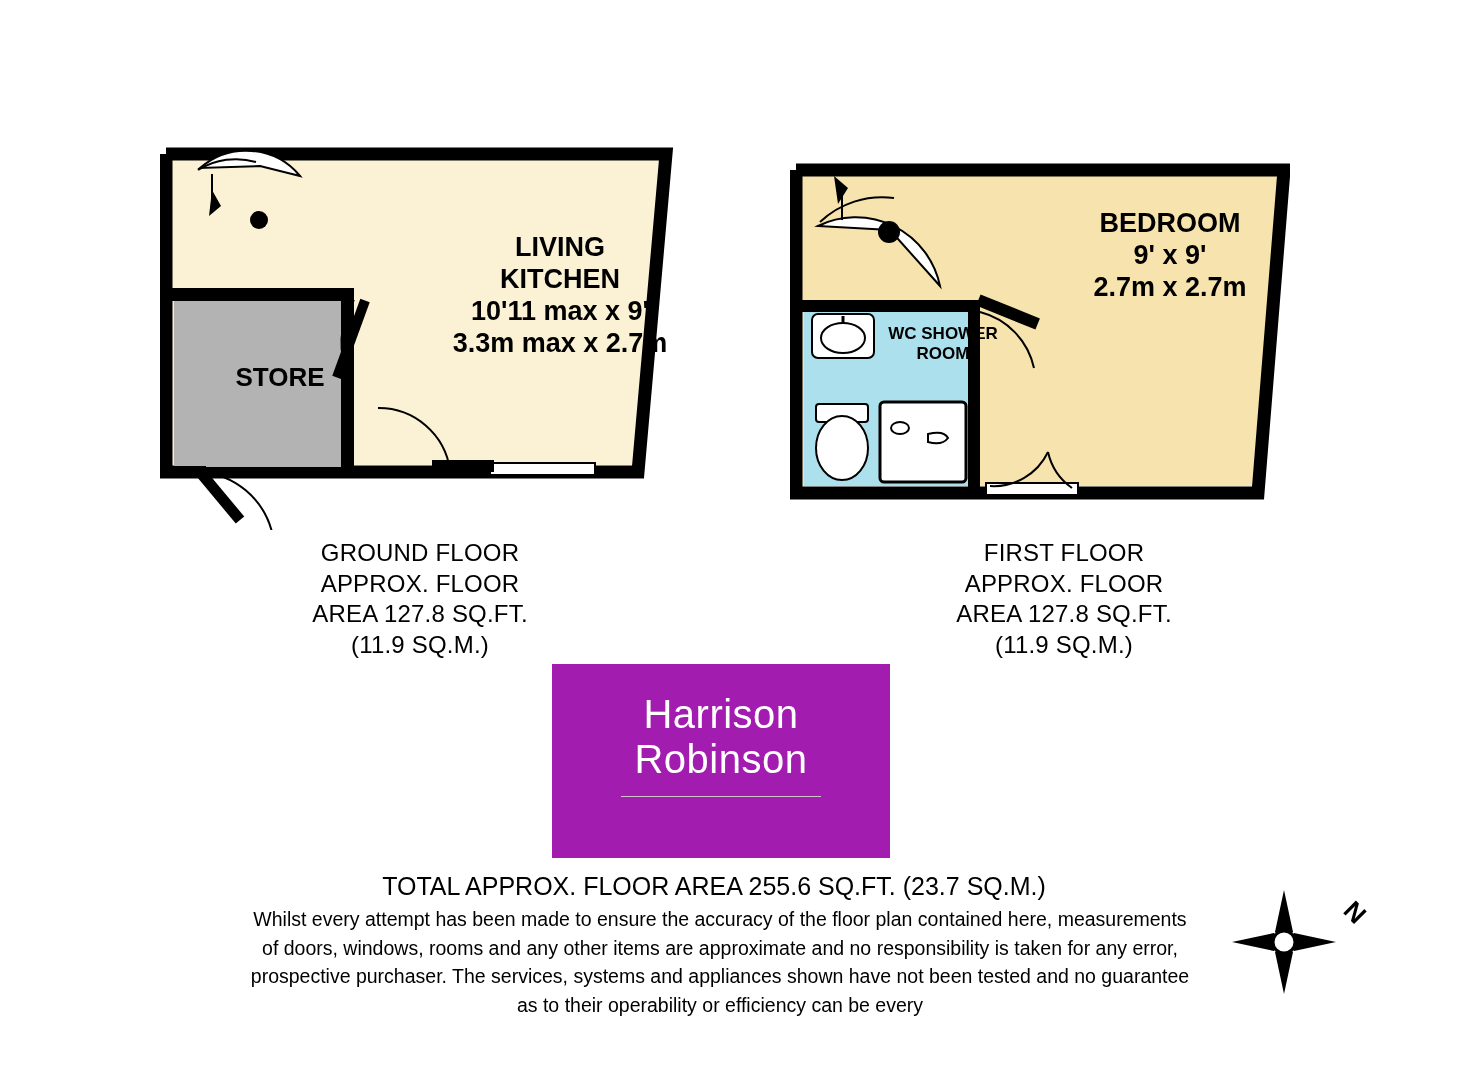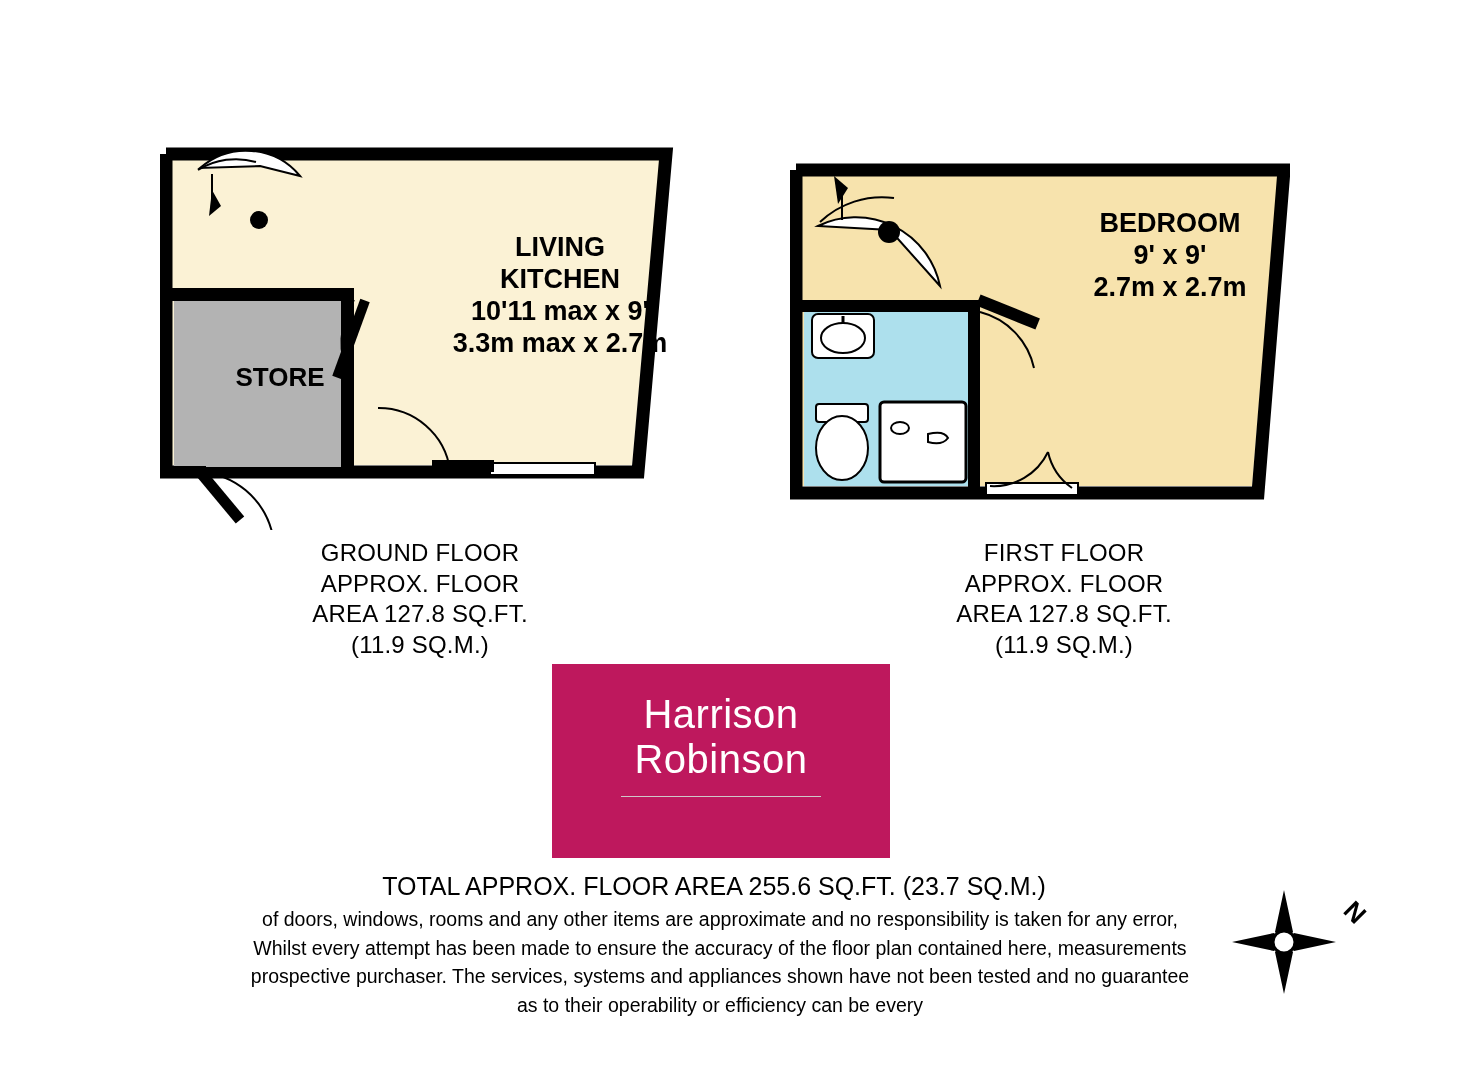--- a/index.html
+++ b/index.html
@@ -66,21 +66,21 @@
   }
   #ground-caption { left: 180px; top: 538px; width: 480px; }
   #first-caption  { left: 824px; top: 538px; width: 480px; }
   .floor-caption .ln { display: block; }
 
   
   #logo-box {
     position: absolute;
     left: 552px; top: 664px;
     width: 338px; height: 194px;
-    background: #be185d;
+    background: #a21caf;
     color: #ffffff;
     text-align: center;
   }
   #logo-box .logo-line1 {
     display: block;
     font-size: 40px;
     margin-top: 28px;
     letter-spacing: 0.5px;
   }
   #logo-box .logo-line2 {
@@ -211,20 +211,24 @@
       <path d="M 200 330 A 60 60 0 0 0 258 296" fill="none" stroke="#000000" stroke-width="2"></path>
       <path d="M 258 296 A 60 60 0 0 0 282 332" fill="none" stroke="#000000" stroke-width="2"></path>
     </svg>
 
     <div class="room-label lbl-bedroom">
       <span class="ln">BEDROOM</span>
       <span class="ln">9' x 9'</span>
       <span class="ln">2.7m x 2.7m</span>
     </div>
 
+    <div class="room-label lbl-wc">
+      <span class="ln">WC SHOWER</span>
+      <span class="ln">ROOM</span>
+    </div>
   </div>
 
   <div class="floor-caption" id="ground-caption">
     <span class="ln">GROUND FLOOR</span>
     <span class="ln">APPROX. FLOOR</span>
     <span class="ln">AREA 127.8 SQ.FT.</span>
     <span class="ln">(11.9 SQ.M.)</span>
   </div>
 
   <div class="floor-caption" id="first-caption">
@@ -236,22 +240,22 @@
 
   <div id="logo-box">
     <span class="logo-line1">Harrison</span>
     <span class="logo-line2">Robinson</span>
     <div class="logo-rule"></div>
   </div>
 
   <div id="total-area">TOTAL APPROX. FLOOR AREA 255.6 SQ.FT. (23.7 SQ.M.)</div>
 
   <div id="disclaimer">
+    <span class="ln">Whilst every attempt has been made to ensure the accuracy of the floor plan contained here, measurements</span>
     <span class="ln">of doors, windows, rooms and any other items are approximate and no responsibility is taken for any error,</span>
-    <span class="ln">Whilst every attempt has been made to ensure the accuracy of the floor plan contained here, measurements</span>
     <span class="ln">prospective purchaser. The services, systems and appliances shown have not been tested and no guarantee</span>
     <span class="ln">as to their operability or efficiency can be every</span>
   </div>
 
   <div id="compass">
     <svg width="160" height="140" viewBox="0 0 160 140">
       <g transform="translate(62,70)">
 
         <polygon points="0,0 34,-34 12,-12" fill="#000000"></polygon>
         <polygon points="0,0 34,34 12,12" fill="#000000"></polygon>

